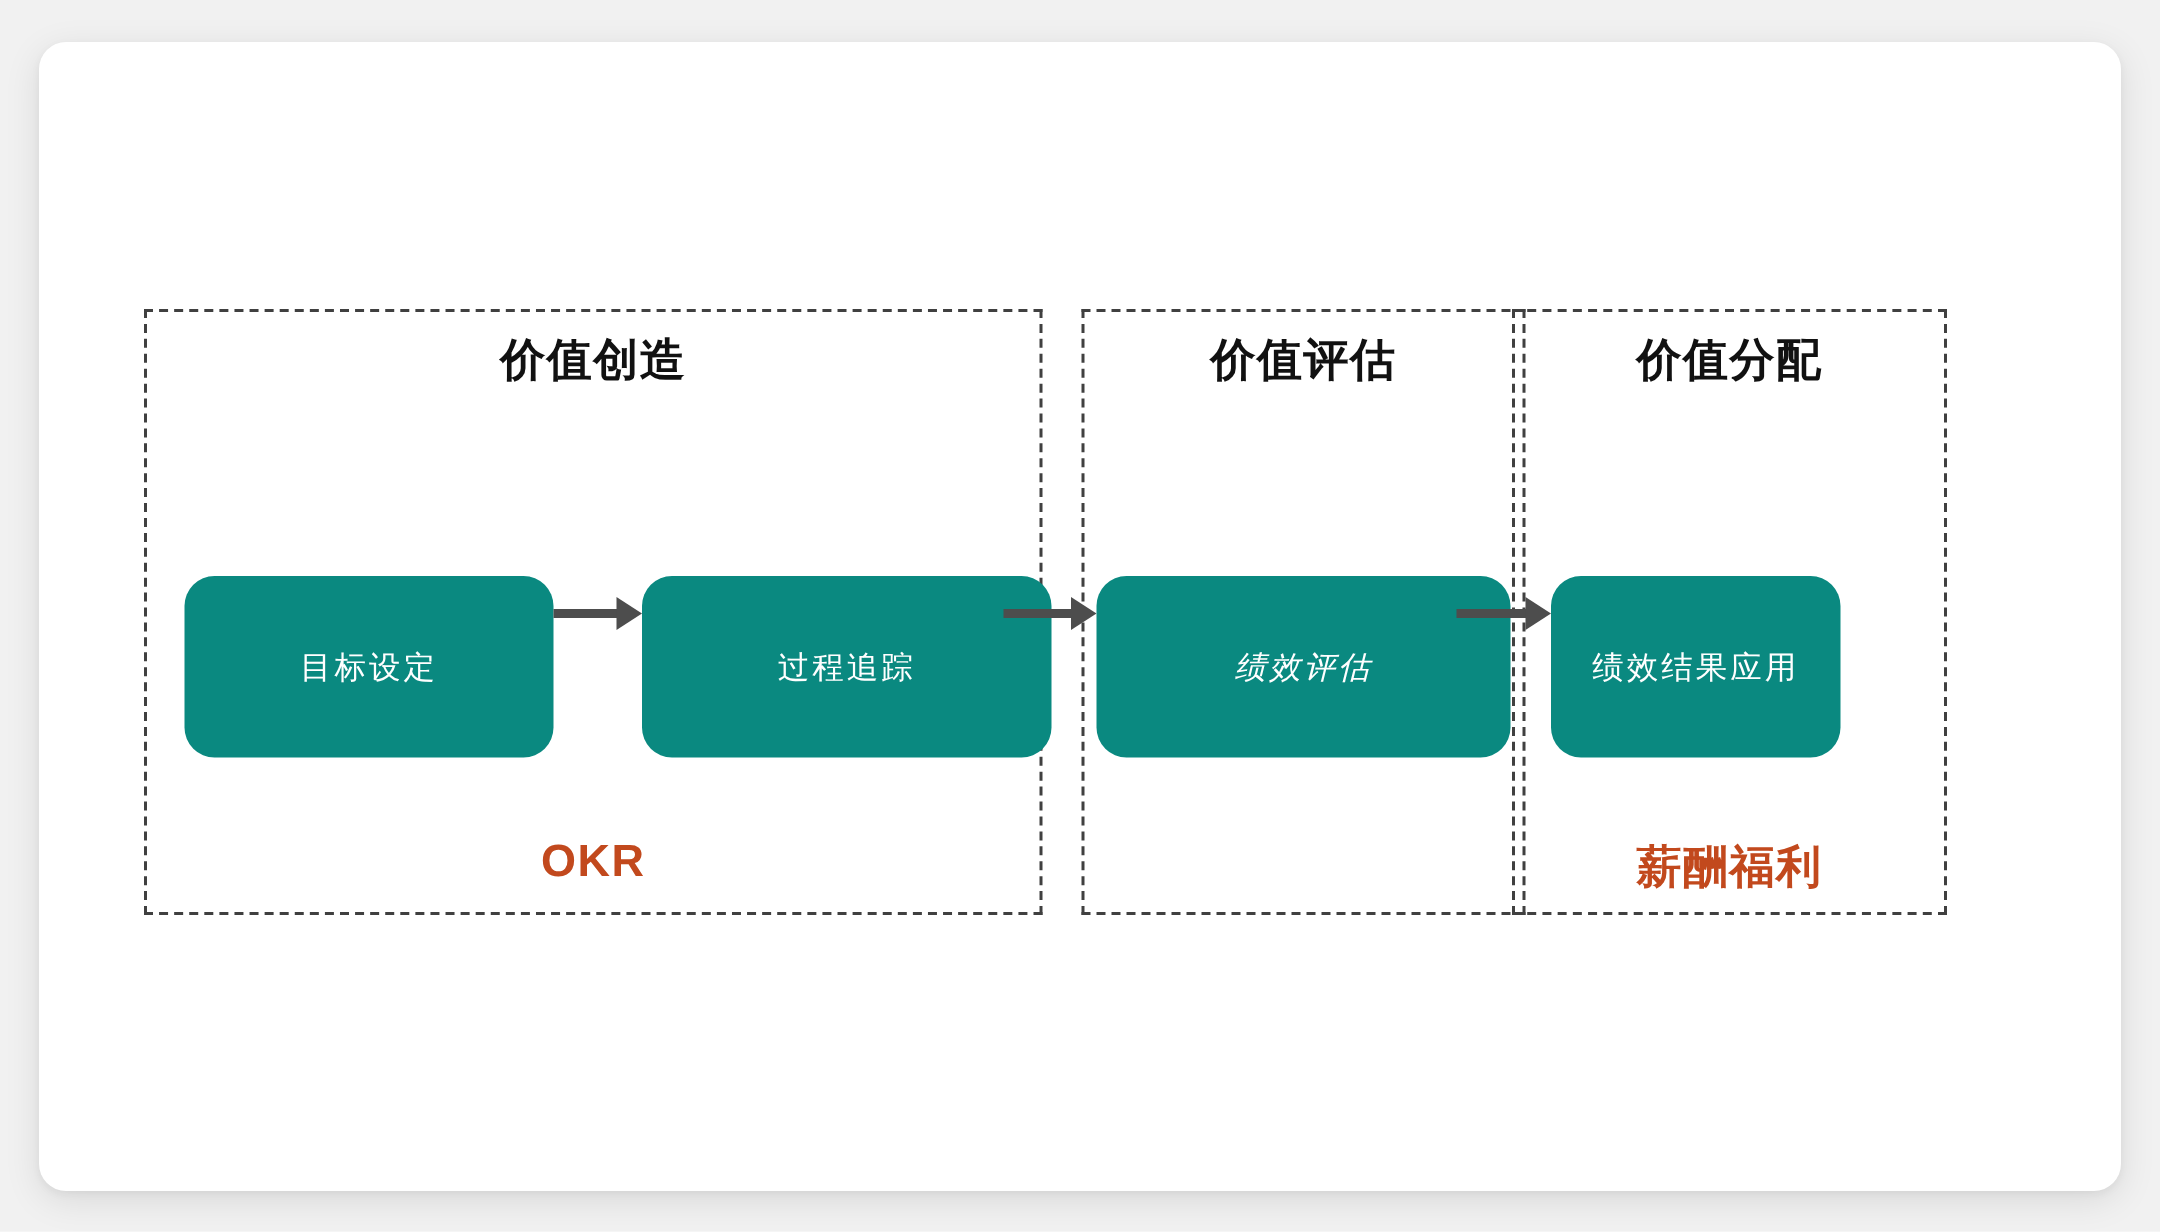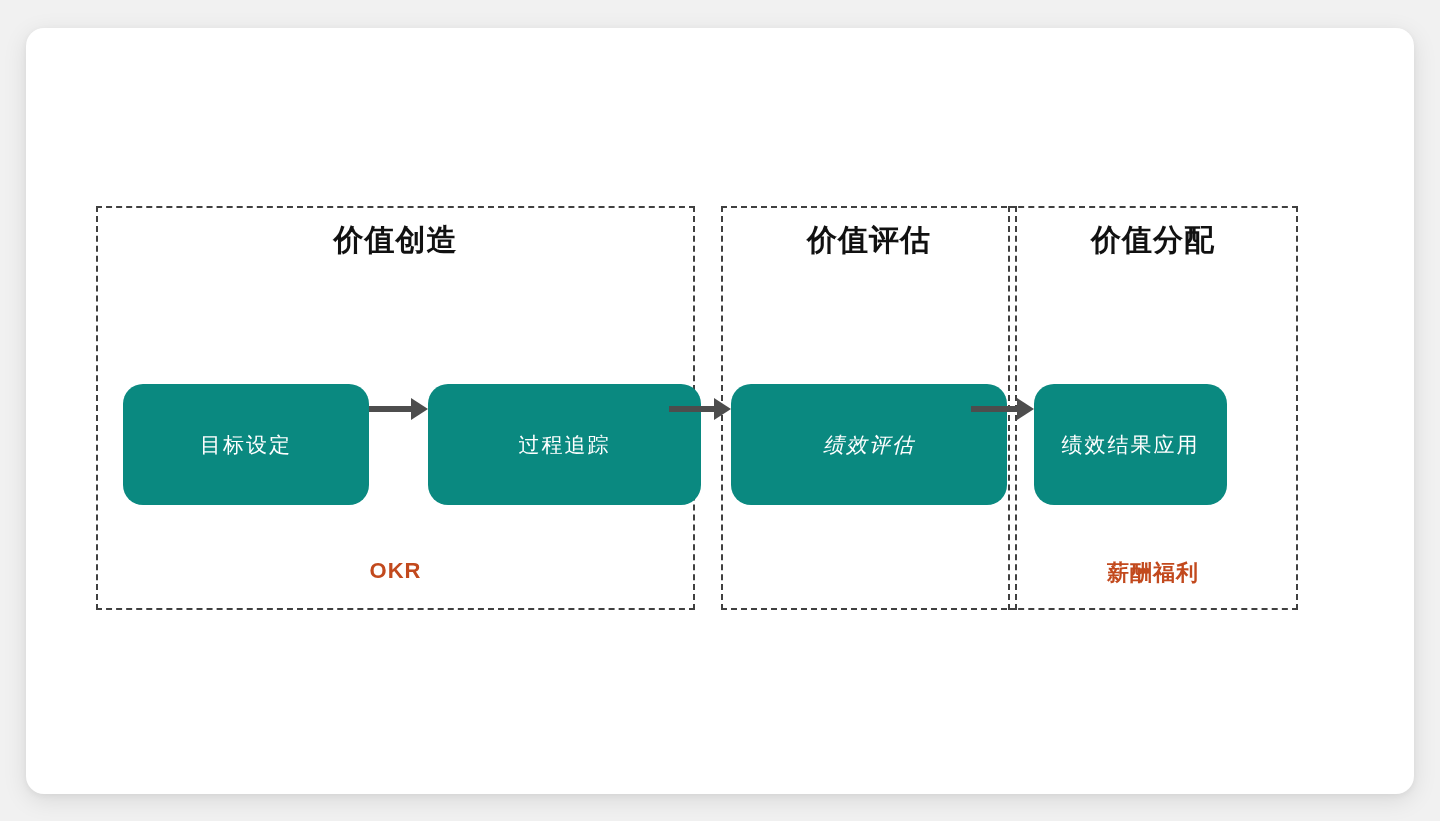--- a/index.html
+++ b/index.html
@@ -40,21 +40,21 @@
     text-align: center;
     font-size: 30px;
     font-weight: 600;
     color: var(--title-text);
     letter-spacing: 1px;
   }
   .method-label {
     position: absolute;
     left: 0; right: 0; top: 350px;
     text-align: center;
-    font-size: 22px;
+    font-size: 30px;
     font-weight: 700;
     color: var(--accent);
     letter-spacing: 1px;
   }
   .step-box {
     position: absolute;
     top: 336px; height: 121px;
     background: var(--box-fill);
     border-radius: 20px;
     display: flex;

